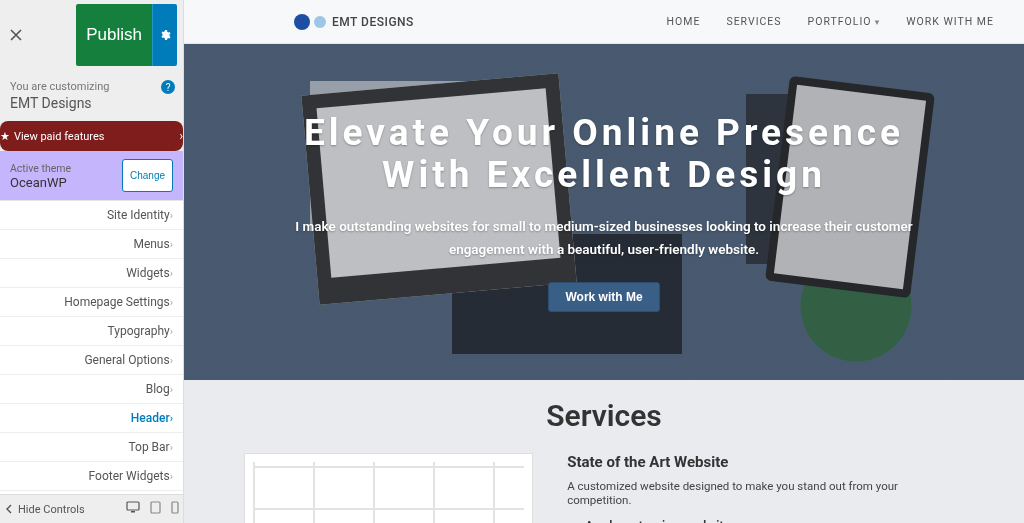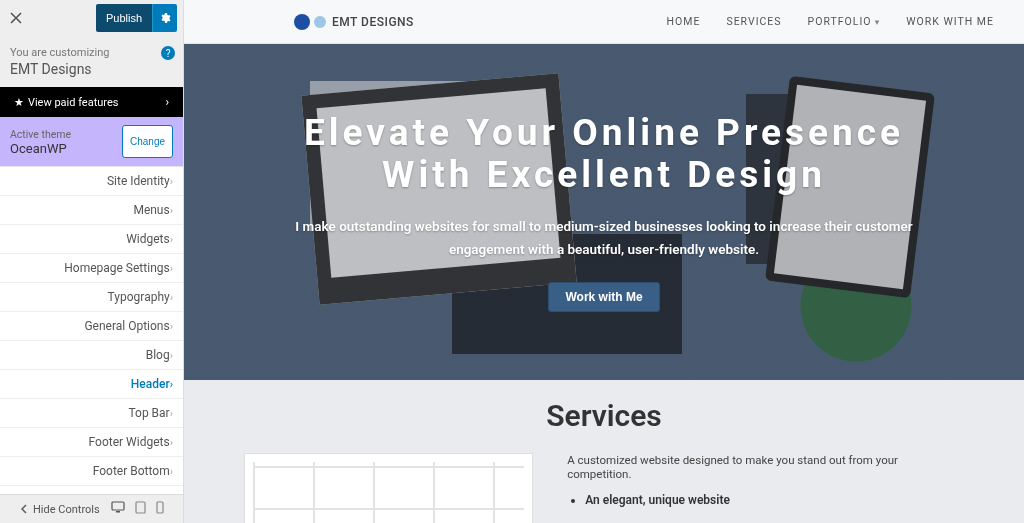--- a/index.html
+++ b/index.html
@@ -4,44 +4,44 @@
 <style>
   * { box-sizing: border-box; margin: 0; padding: 0; }
   html, body { height: 100%; font-family: -apple-system, BlinkMacSystemFont, "Segoe UI", Roboto, sans-serif; font-size: 13px; color: #444; }
   body { display: flex; background: #f0f0f1; overflow: hidden; }
 
   
   .customizer { width: 184px; min-width: 184px; height: 523px; background: #eeeeee; border-right: 1px solid #ddd; display: flex; flex-direction: column; }
   .cust-top { display:flex; align-items:center; justify-content:space-between; padding:4px 6px 6px 6px; }
   .close { width:20px; height:20px; display:flex; align-items:center; justify-content:center; color:#555; cursor:pointer; }
   .publish-group { display:flex; }
-  .publish-btn { background:#0c4a6e; color:#fff; border:none; font-size:11px; padding:8px 10px; border-radius:2px 0 0 2px; cursor:pointer; }
+  .publish-btn { background:#15803d; color:#fff; border:none; font-size:17px; padding:21px 10px; border-radius:2px 0 0 2px; cursor:pointer; }
   .publish-gear { background:#007cba; color:#fff; display:flex; align-items:center; justify-content:center; padding:0 6px; border-left:1px solid #2196c9; border-radius:0 2px 2px 0; cursor:pointer; }
 
   .cust-head { padding:8px 10px 10px 10px; position:relative; }
   .cust-head .sub { font-size:11px; color:#777; }
   .cust-head .title { font-size:14px; color:#555; margin-top:2px; }
   .help-icon { position:absolute; right:8px; top:8px; width:14px; height:14px; border-radius:50%; background:#007cba; color:#fff; font-size:10px; display:flex; align-items:center; justify-content:center; cursor:pointer; }
 
-  .paid-bar { background:#000000; color:#fff; font-size:11px; padding:8px 14px; display:flex; align-items:center; justify-content:space-between; cursor:pointer; }
+  .paid-bar { background:#7f1d1d; color:#fff; font-size:11px; padding:8px 0; display:flex; align-items:center; justify-content:space-between; cursor:pointer;border-radius:8px; }
   .paid-bar .star { margin-right:4px; }
   .paid-bar .chev { font-size:12px; }
 
   .theme-row { background:#c4b5fd; padding:8px 10px; border-bottom:1px solid #e5e5e5; display:flex; align-items:center; justify-content:space-between; }
   .theme-row .label { font-size:10.5px; color:#666; }
   .theme-row .name { font-size:13px; color:#333; }
   .change-btn { border:1px solid #007cba; color:#007cba; background:#fff; font-size:10px; border-radius:3px; padding:10px 7px; cursor:pointer; }
 
   .menu-list { flex:1; background:#fff; overflow-y:auto; }
   .menu-item { padding:7px 10px; border-bottom:1px solid #eee; display:flex; align-items:center; justify-content:flex-end; cursor:pointer; font-size:12px; color:#555; }
   .menu-item.active { color:#007cba; font-weight:500; }
   .menu-item .chev { color:#aaa; font-size:11px; }
   .menu-item.active .chev { color:#007cba; }
 
-  .cust-footer { border-top:1px solid #ddd; background:#eeeeee; display:flex; align-items:center; justify-content:space-between; padding:6px 19px; font-size:11px; color:#555; }
+  .cust-footer { border-top:1px solid #ddd; background:#eeeeee; display:flex; align-items:center; justify-content:space-between; padding:6px 4px; font-size:11px; color:#555; }
   .hide-controls { display:flex; align-items:center; gap:4px; cursor:pointer; }
   .device-switch { display:flex; gap:10px; }
   .device-switch span { cursor:pointer; color:#666; }
 
   
   .preview { flex:1; height:523px; position:relative; overflow-y:auto; background:#e9ebee; }
   .preview::-webkit-scrollbar { width:12px; }
   .preview::-webkit-scrollbar-track { background:#f1f1f1; }
   .preview::-webkit-scrollbar-thumb { background:#c2c2c2; }
 
@@ -223,20 +223,21 @@
     <button class="cta">Work with Me</button>
   </div>
 
   <div class="services">
     <h2>Services</h2>
     <div class="svc-row">
       <div class="svc-img">
         <div class="wire"></div>
       </div>
       <div class="svc-body">
+        <h3>State of the Art Website</h3>
         <div class="lead">A customized website designed to make you stand out from your competition.</div>
         <ul id="svc-bullets">
             <li>An elegant, unique website</li>
           </ul>
       </div>
     </div>
   </div>
 </div>
 
 </body></html>

